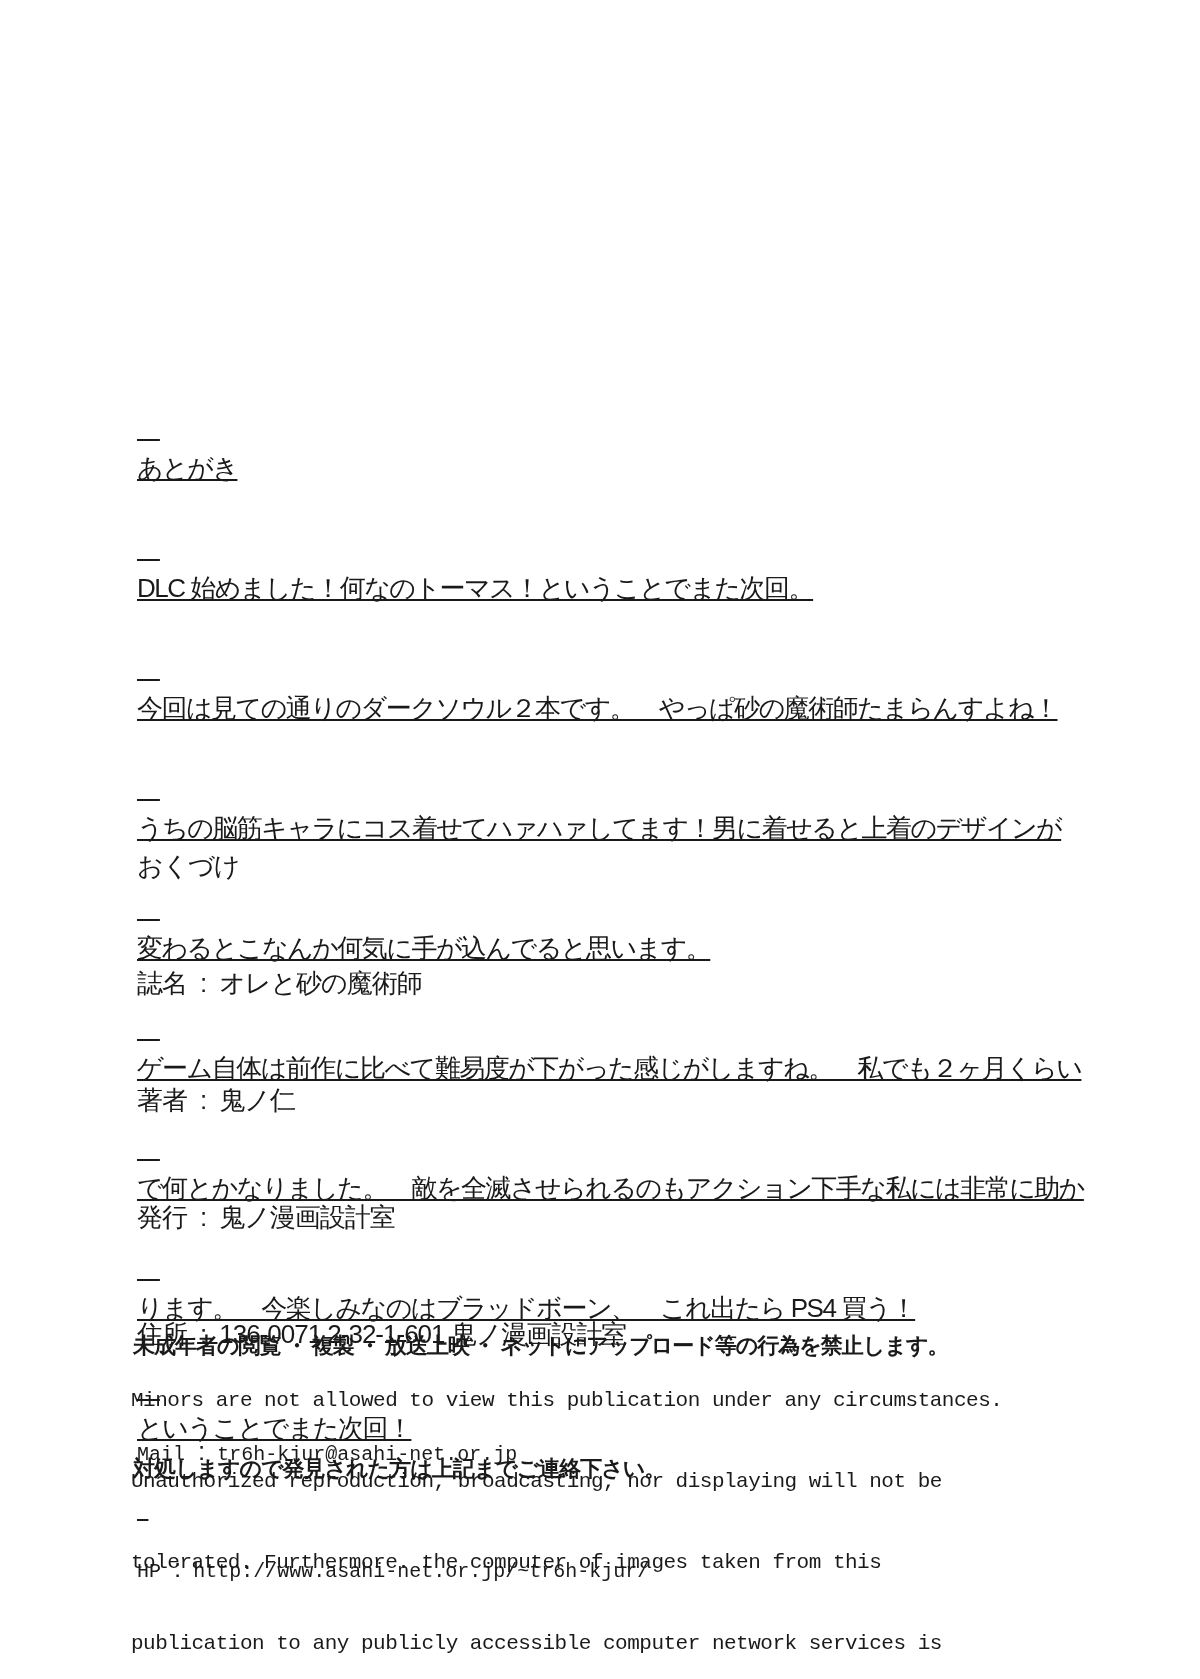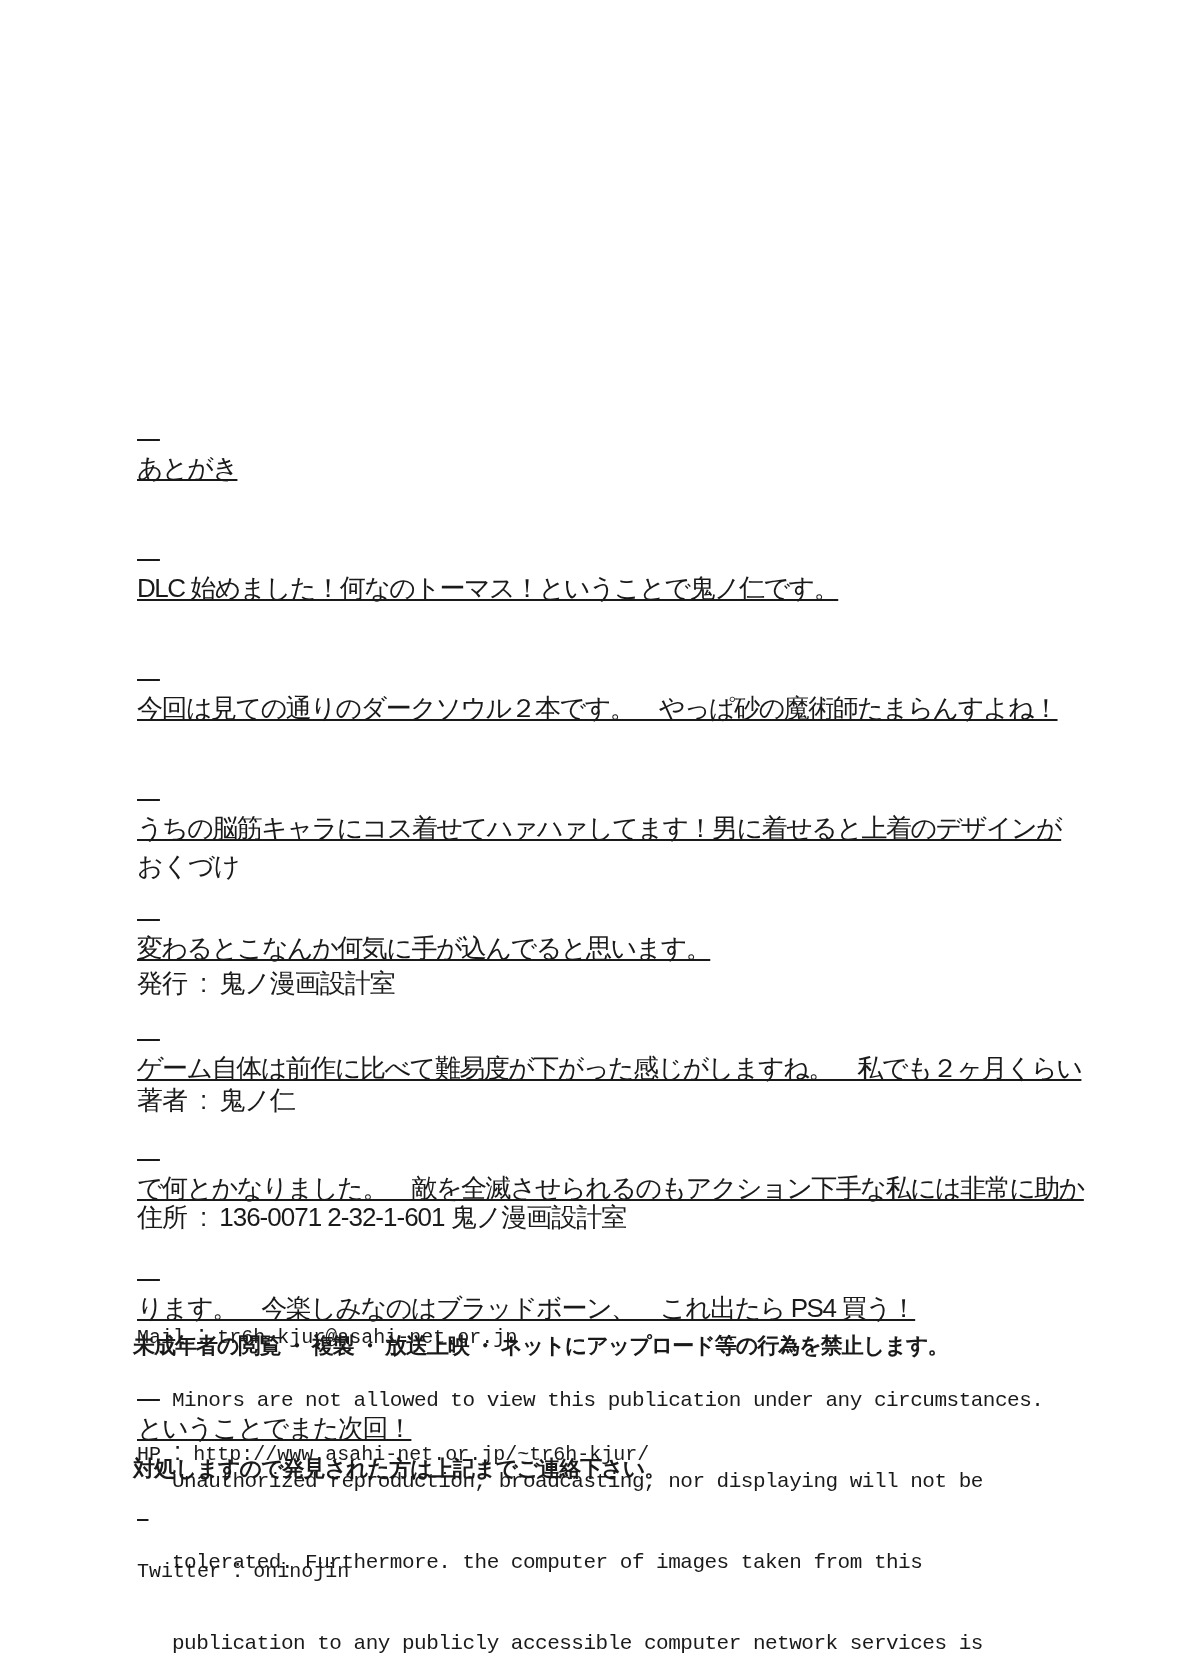--- a/index.html
+++ b/index.html
@@ -57,43 +57,44 @@
   .notice-en {
     position: absolute;
     left: 131px;
     top: 1333px;
     font-family: "Liberation Mono", monospace;
     font-size: 21px;
     line-height: 27px;
     letter-spacing: -0.5px;
     white-space: pre;
   }
-  .notice-en .line { height: 27px; margin-left: 41px; }
+  .notice-en .line { height: 27px; }
 </style>
 </head>
 <body>
 
 <div class="page">
 
   <section class="afterword">
     <div class="line">あとがき</div>
-    <div class="line">DLC 始めました！何なのトーマス！ということで鬼ノ仁です。</div>
+    <div class="line">DLC 始めました！何なのトーマス！ということでまた次回。</div>
     <div class="line">今回は見ての通りのダークソウル２本です。　やっぱ砂の魔術師たまらんすよね！</div>
     <div class="line">うちの脳筋キャラにコス着せてハァハァしてます！男に着せると上着のデザインが</div>
     <div class="line">変わるとこなんか何気に手が込んでると思います。</div>
     <div class="line">ゲーム自体は前作に比べて難易度が下がった感じがしますね。　私でも２ヶ月くらい</div>
     <div class="line">で何とかなりました。　敵を全滅させられるのもアクション下手な私には非常に助か</div>
     <div class="line">ります。　今楽しみなのはブラッドボーン、　これ出たら PS4 買う！</div>
     <div class="line">ということでまた次回！</div>
   </section>
 
   <section class="colophon">
     <div class="row">おくづけ</div>
+    <div class="row"><span>誌名</span><span class="sep">:</span><span>オレと砂の魔術師</span></div>
+    <div class="row"><span>著者</span><span class="sep">:</span><span>鬼ノ仁</span></div>
     <div class="row"><span>発行</span><span class="sep">:</span><span>鬼ノ漫画設計室</span></div>
-    <div class="row"><span>著者</span><span class="sep">:</span><span>鬼ノ仁</span></div>
     <div class="row"><span>住所</span><span class="sep">:</span><span>136-0071 2-32-1-601 鬼ノ漫画設計室</span></div>
     <div class="row"><span class="mono">Mail</span><span class="sep">:</span><span class="mono">tr6h-kjur@asahi-net.or.jp</span></div>
     <div class="row"><span class="mono">HP</span><span class="sep">:</span><span class="mono">http://www.asahi-net.or.jp/~tr6h-kjur/</span></div>
     <div class="row"><span class="mono">Twitter</span><span class="sep">:</span><span class="mono">oninojin</span></div>
     
     
   </section>
 
   <section class="notice-ja">
     <div class="line">未成年者の閲覧 ・ 複製 ・ 放送上映 ・ ネットにアップロード等の行為を禁止します。</div>

